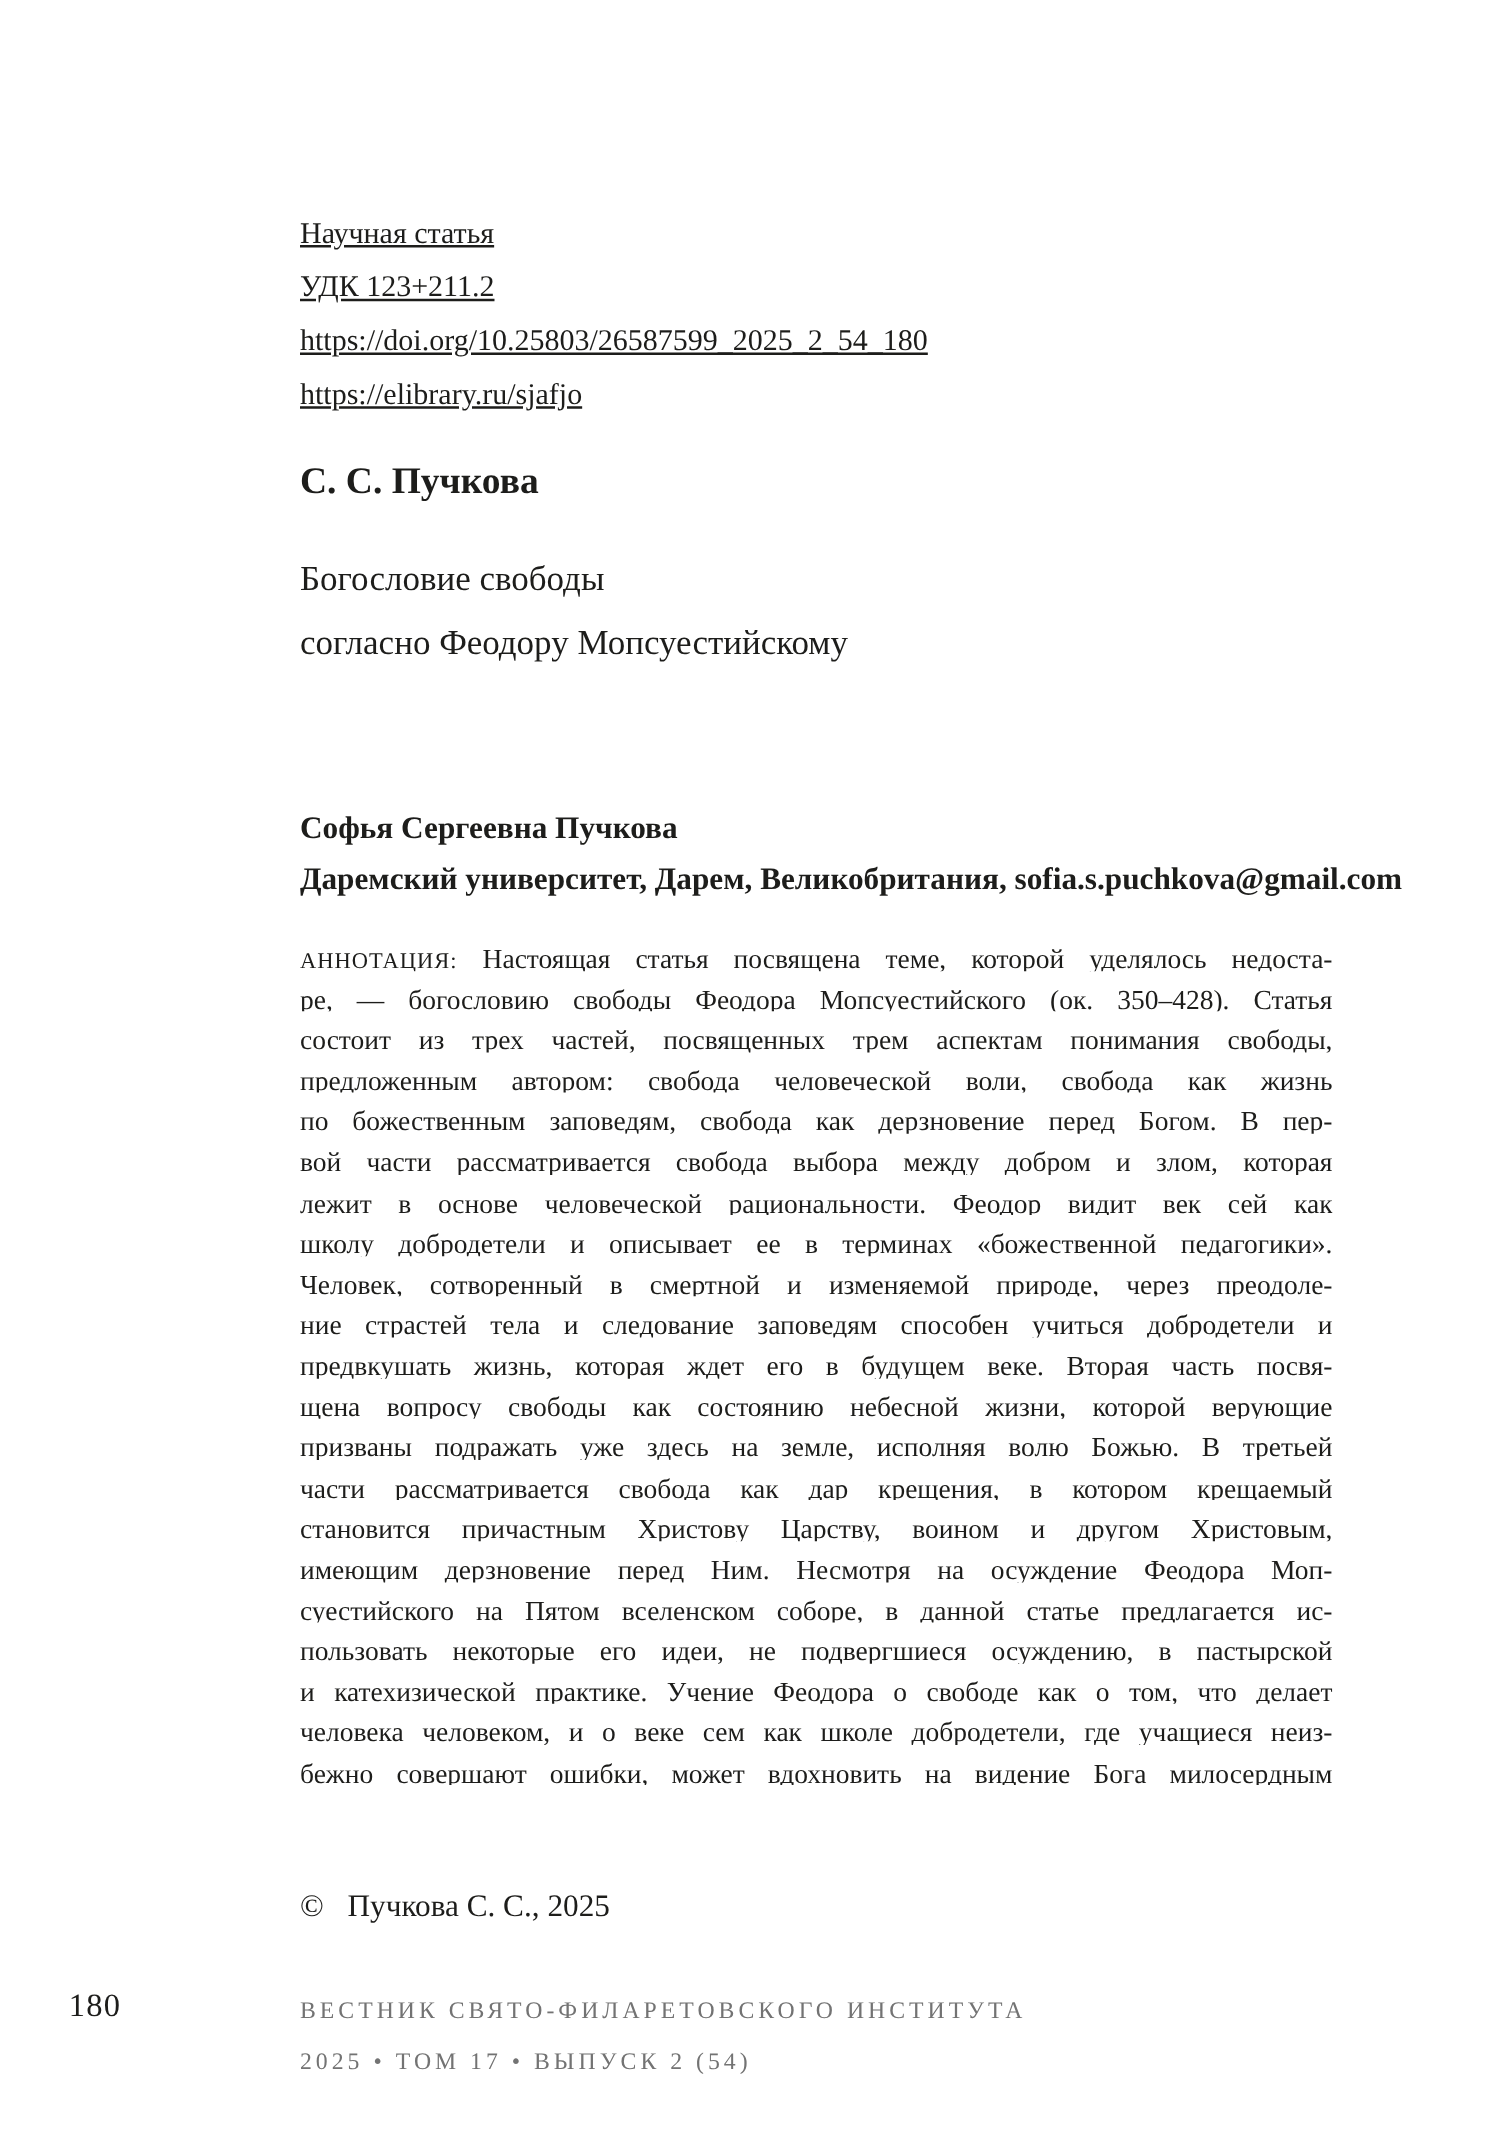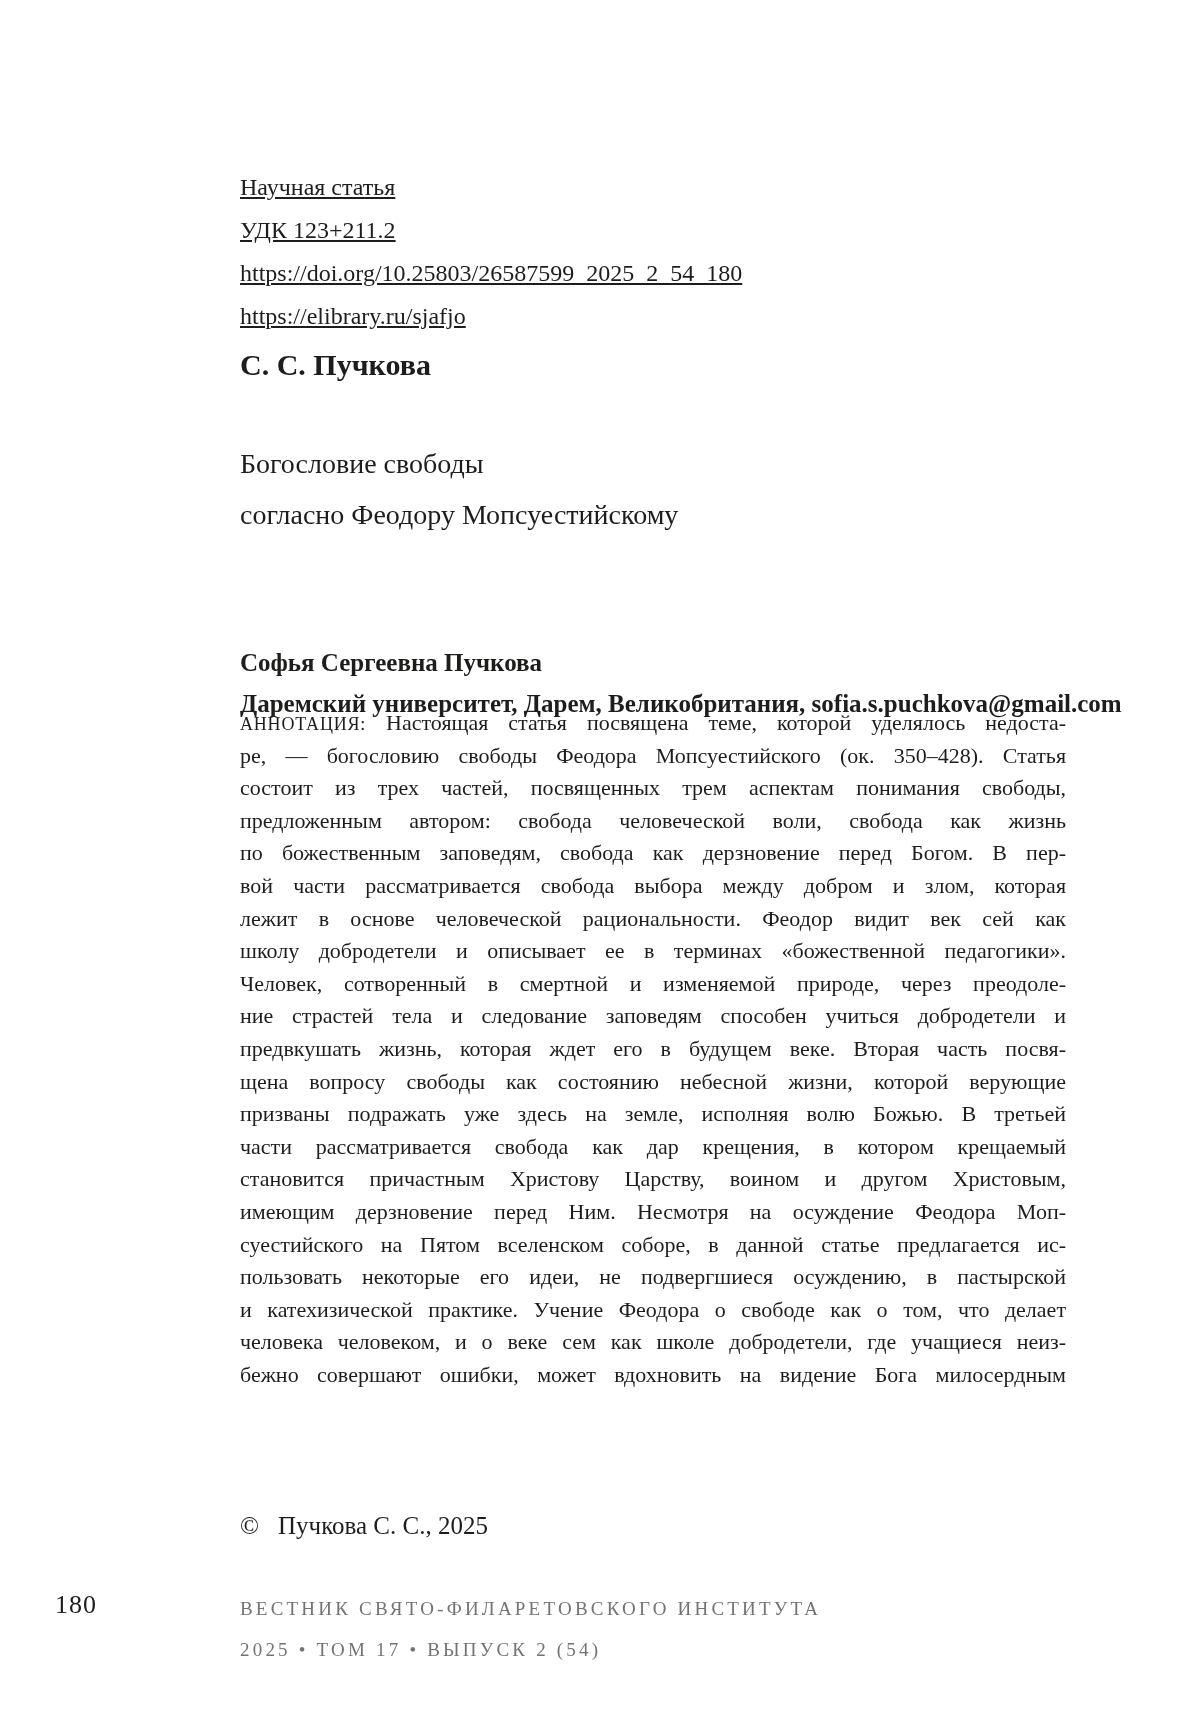--- a/index.html
+++ b/index.html
@@ -10,28 +10,28 @@
     position: relative;
     font-family: "Liberation Serif", "DejaVu Serif", serif;
     color: #1d1d1b;
     overflow: hidden;
   }
   .block { position: absolute; left: 240px; width: 826px; }
 
   .meta { top: 166px; font-size: 24px; line-height: 43px; }
   .meta .line { white-space: nowrap; text-decoration: underline; }
 
-  .author-short { top: 348px; font-size: 30px; font-weight: bold; }
+  .author-short { top: 368px; font-size: 30px; font-weight: bold; }
 
   .article-title { top: 438px; font-size: 28px; line-height: 51px; font-weight: normal; margin: 0; }
 
   .persons { top: 642px; font-size: 25px; line-height: 41px; font-weight: bold; }
   .persons .line { white-space: nowrap; }
 
-  .abstract { top: 708px; font-size: 22px; line-height: 29px; }
+  .abstract { top: 744px; font-size: 22px; line-height: 45px; }
   .abs-line {
     text-align: justify;
     text-align-last: justify;
     height: 32.6px;
     overflow: hidden;
   }
   .sc-label {
     font-size: 18px;
     letter-spacing: 0.8px;
   }

